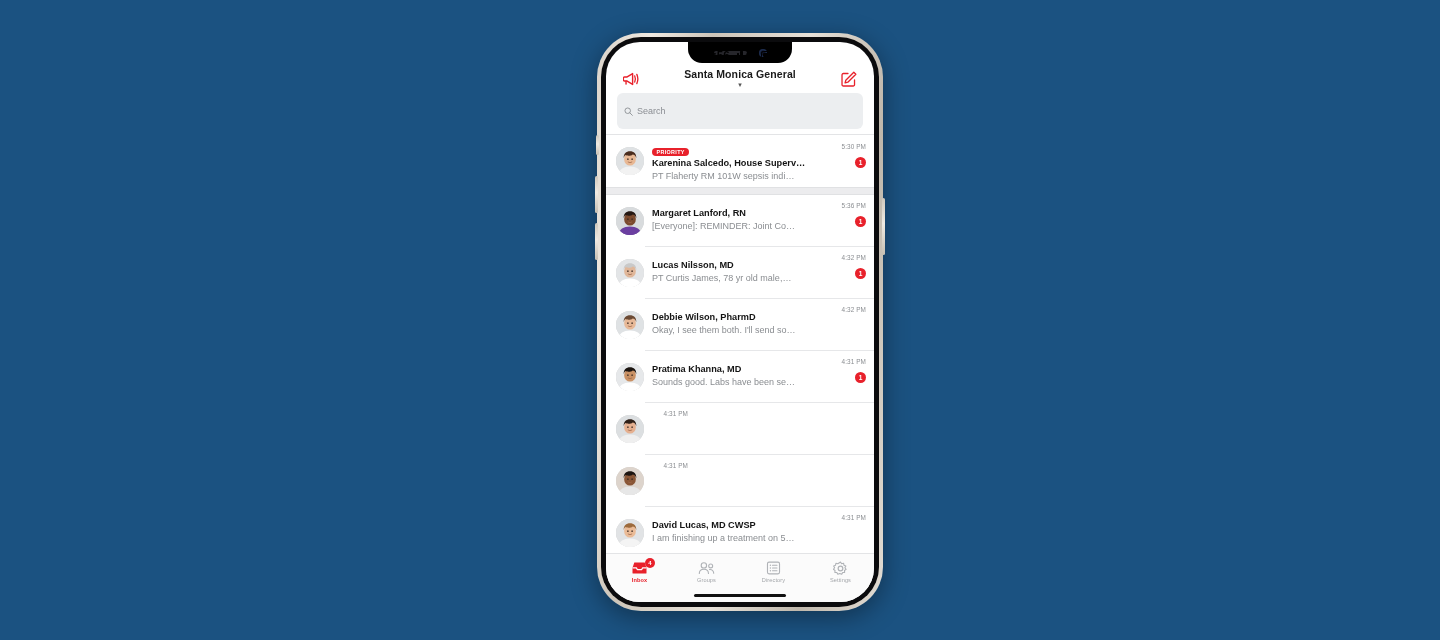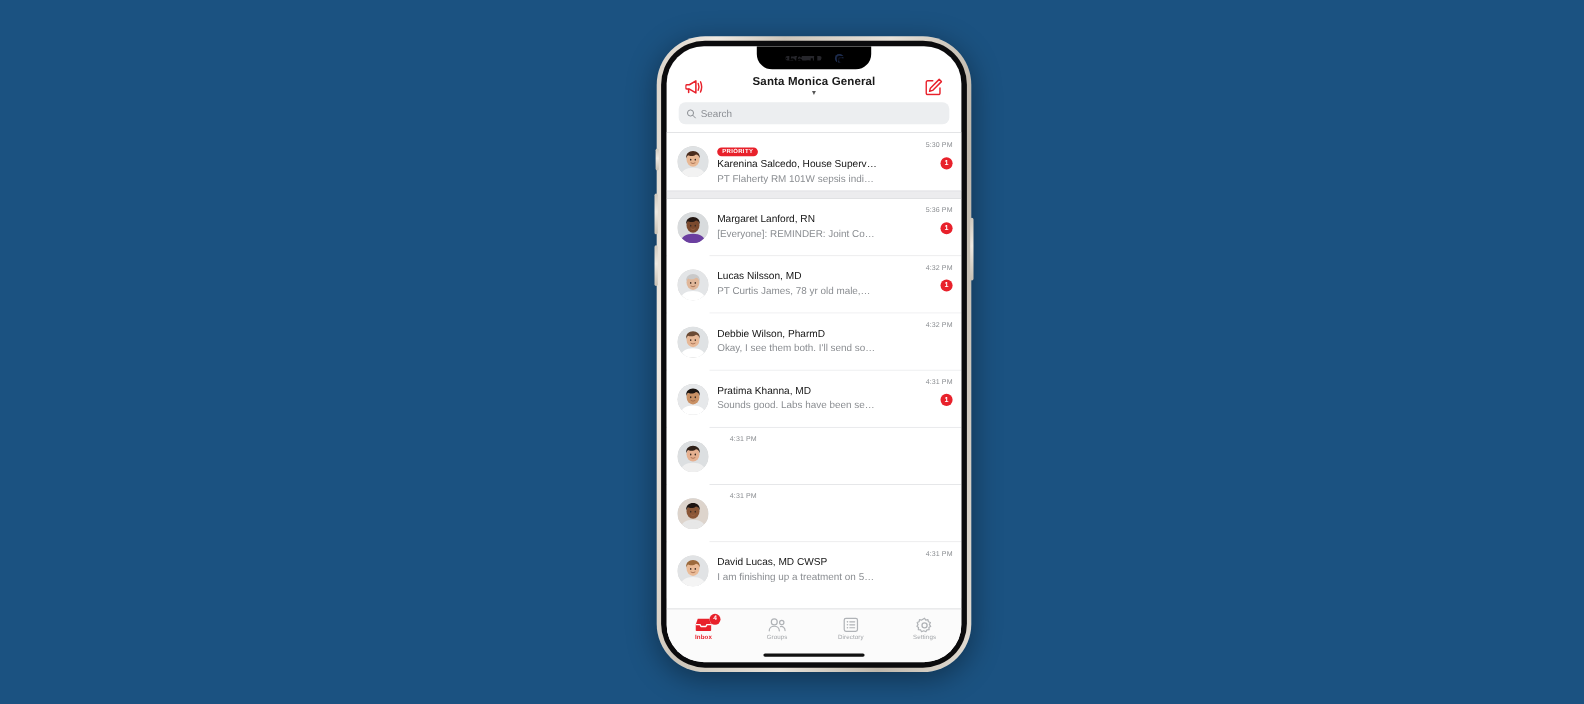--- a/index.html
+++ b/index.html
@@ -101,21 +101,21 @@
     padding: 0 14px;
   }
   .hdr-title-wrap { text-align: center; line-height: 1; }
   .hdr-title { font-size: 10.5px; font-weight: 700; color: #1a1a1a; letter-spacing:.1px;}
   .hdr-caret { font-size: 7px; color: #555; margin-top: 1px; line-height:1; }
   .icon-btn { width: 22px; height: 20px; display:flex; align-items:center; justify-content:center; }
 
   
   .search-wrap { flex: 0 0 28px; padding: 1px 11px 5px; }
   .search-bar {
-    height: 20px; background: #eceef0; border-radius: 6px;
+    height: 36px; background: #eceef0; border-radius: 6px;
     display: flex; align-items: center; gap: 4px; padding: 0 7px;
   }
   .search-ph { font-size: 9px; color: #8b8e93; }
 
   
   .list { flex: 1 1 auto; overflow: hidden; background: #fff; }
   .list-top-rule { height: 1px; background: #e3e4e6; }
   .section-gap { height: 8px; background: #ececee; border-top:1px solid #e0e1e3; border-bottom:1px solid #e0e1e3;}
 
   .row {
@@ -138,21 +138,21 @@
 
   .row-body { flex: 1 1 auto; min-width: 0; }
   .badge-pri {
     display: inline-block;
     background: #e8212b; color: #fff;
     font-size: 5.4px; font-weight: 700; letter-spacing: .35px;
     padding: 1.6px 4.5px 1.4px; border-radius: 7px;
     margin-bottom: 2px; line-height: 1;
   }
   .row-name {
-    font-size: 9.2px; font-weight: 400; color: #141414;
+    font-size: 9.2px; font-weight: 700; color: #141414;
     white-space: nowrap; overflow: hidden; text-overflow: ellipsis;
     line-height: 1.25;
   }
   .row-prev {
     font-size: 9px; color: #8a8d91;
     white-space: nowrap; overflow: hidden; text-overflow: ellipsis;
     line-height: 1.3; margin-top: 1px;
   }
   .row-right {
     flex: 0 0 36px; height: 100%;

